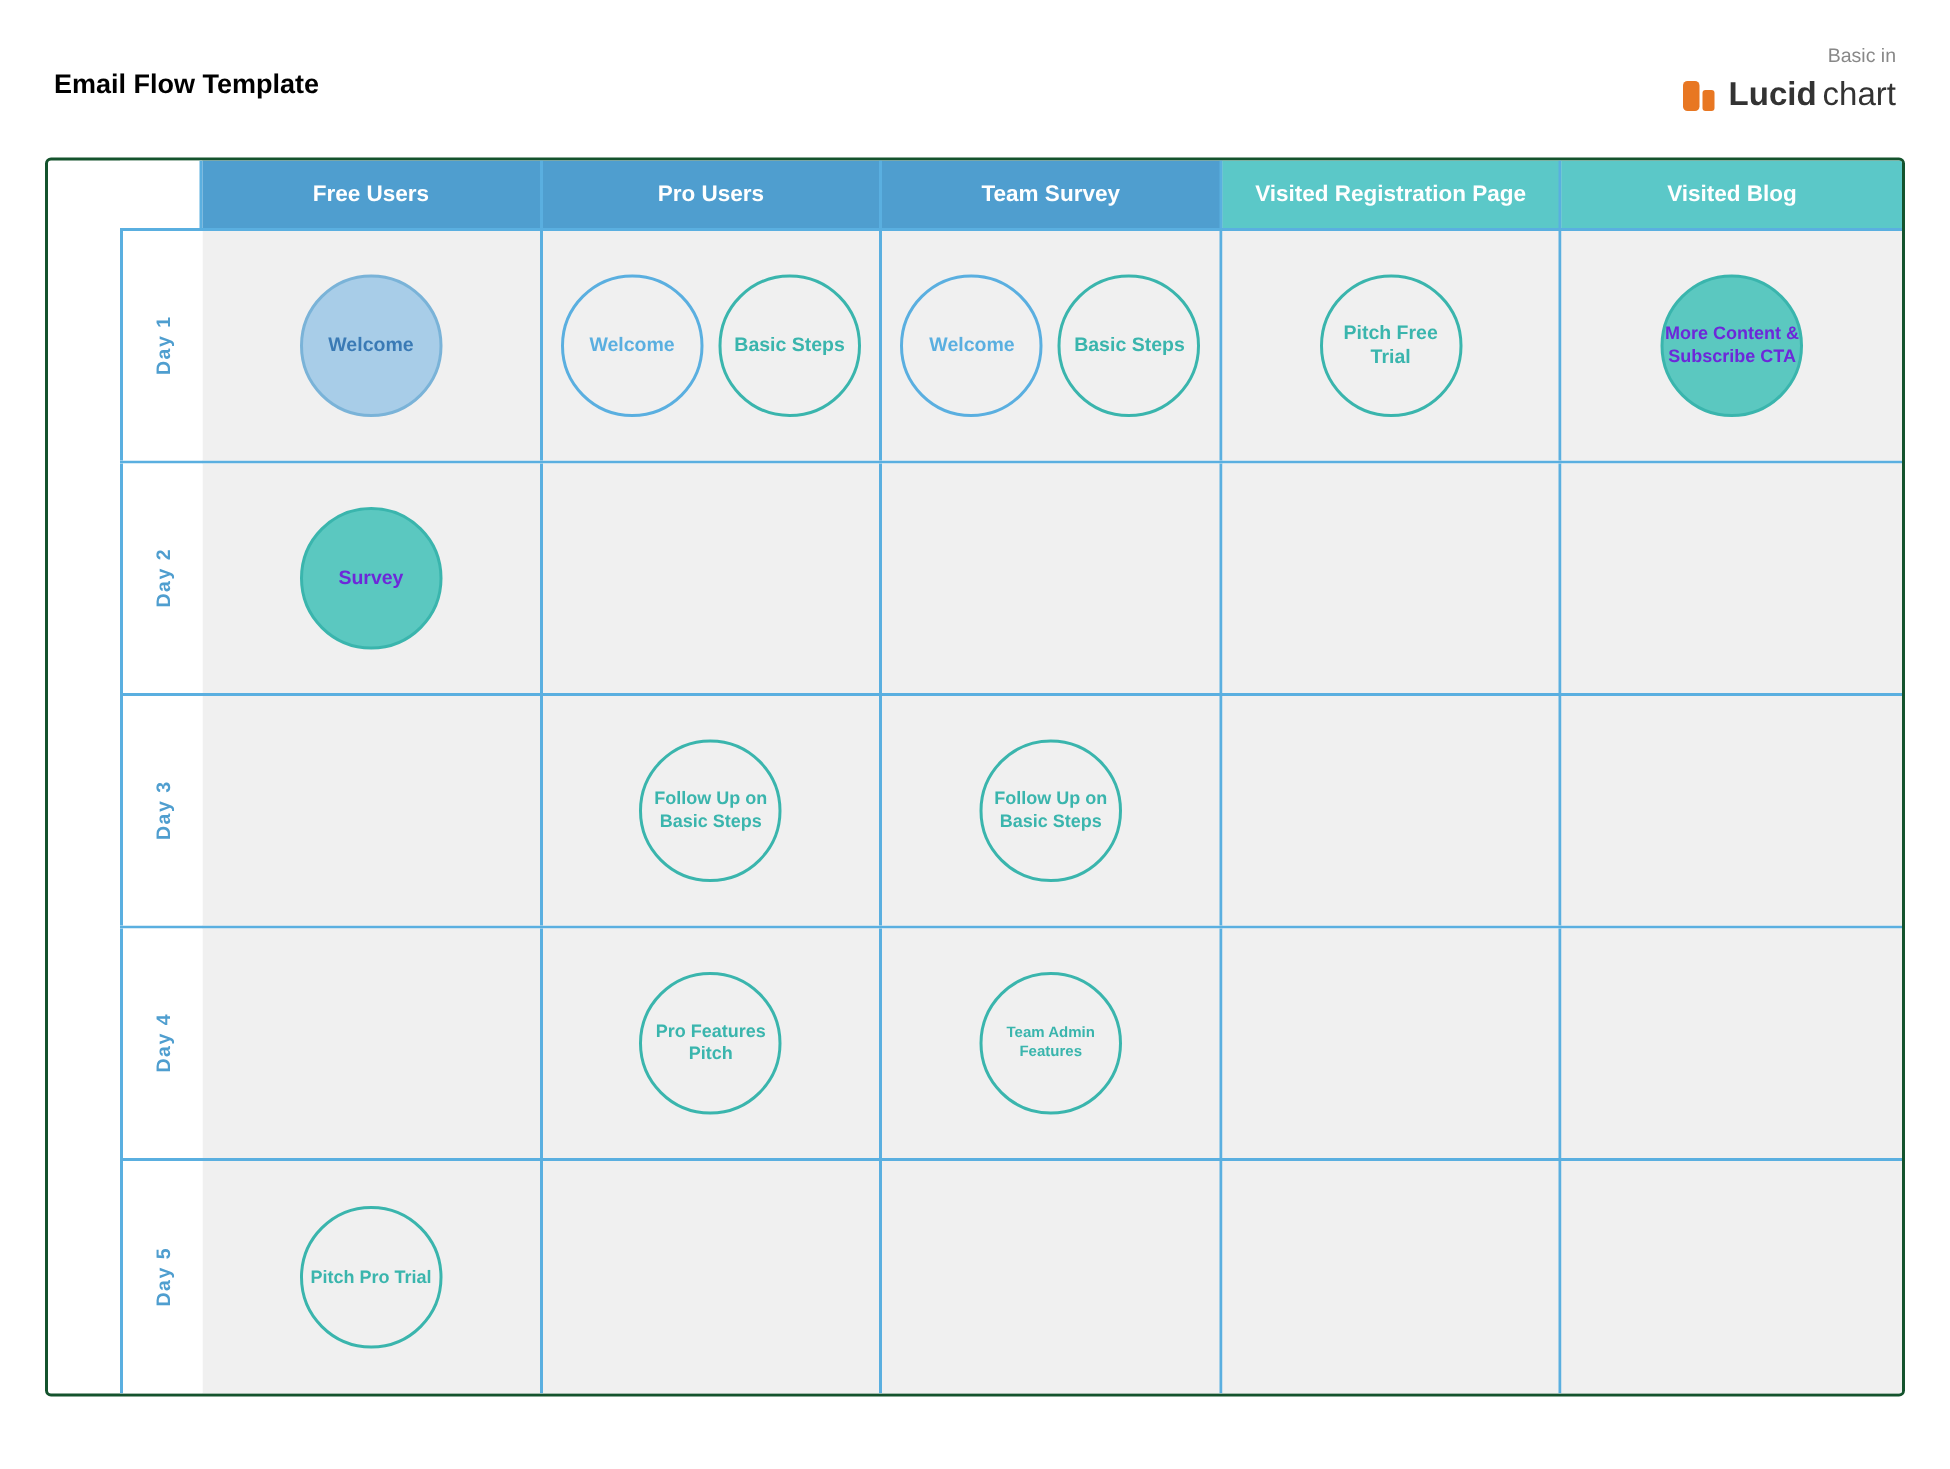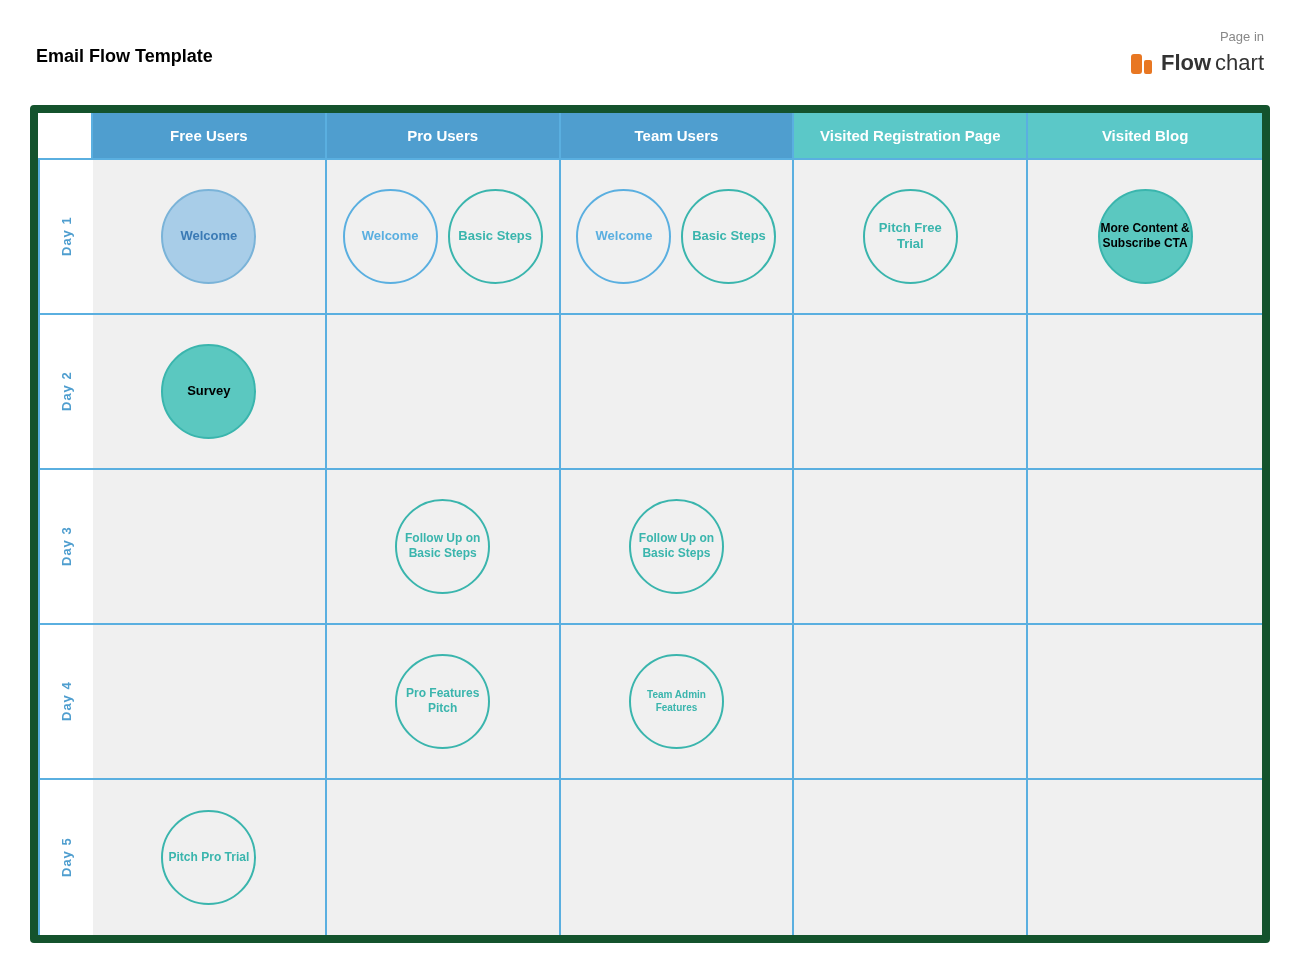--- a/index.html
+++ b/index.html
@@ -38,23 +38,24 @@
       align-items: center;
       gap: 4px;
       font-size: 22px;
       font-weight: 400;
       color: #333;
     }
 
     
     .diagram-container {
       margin: 10px 30px 20px 30px;
-      border: 8px solid #14532d;
+      border: 2px solid #14532d;
       border-radius: 4px;
       overflow: hidden;
+      padding-left: 48px;
     }
 
     
     .col-headers {
       display: grid;
       grid-template-columns: 55px repeat(5, 1fr);
       border-bottom: 2px solid #5aafe0;
     }
 
     .col-header-spacer {
@@ -137,61 +138,61 @@
     .circle-blue {
       background: #a8cde8;
       color: #3a7ab5;
       width: 95px;
       height: 95px;
       border: 2.5px solid #7ab3d8;
     }
 
     .circle-teal {
       background: #5bc8c0;
-      color: #000000;
+      color: #6d28d9;
       width: 95px;
       height: 95px;
       border: 2.5px solid #3ab5ad;
     }
 
     .circle-teal-outline {
       background: transparent;
       color: #3ab5ad;
       width: 95px;
       height: 95px;
       border: 2.5px solid #3ab5ad;
     }
   </style>
 </head>
 <body>
 
 <div class="header">
   <div class="page-title">Email Flow Template</div>
   <div class="logo-area">
-    <div style="font-size:13px;color:#888;margin-bottom:2px;">Page in</div>
+    <div style="font-size:13px;color:#888;margin-bottom:2px;">Basic in</div>
     <div class="lucid-logo">
       <span style="display:inline-flex;align-items:center;margin-right:2px;">
         <svg width="28" height="28" viewBox="0 0 28 28" fill="none" xmlns="http://www.w3.org/2000/svg">
           <rect x="4" y="4" width="11" height="20" rx="3" fill="#e87722"></rect>
           <rect x="17" y="10" width="8" height="14" rx="2" fill="#e87722"></rect>
         </svg>
       </span>
-      <span style="font-weight:700;font-size:22px;color:#333;">Flow</span>
+      <span style="font-weight:700;font-size:22px;color:#333;">Lucid</span>
         <span style="font-weight:400;font-size:22px;color:#333;">chart</span>
     </div>
   </div>
 </div>
 
 <div class="diagram-container">
 
   <div class="col-headers">
     <div class="col-header-spacer"></div>
     <div class="col-header blue-dark">Free Users</div>
     <div class="col-header blue-dark">Pro Users</div>
-    <div class="col-header blue-dark">Team Users</div>
+    <div class="col-header blue-dark">Team Survey</div>
     <div class="col-header teal-header">Visited  Registration Page</div>
     <div class="col-header teal-header">Visited Blog</div>
   </div>
 
   <div class="day-row">
     <div class="day-label-cell">
       <span class="day-label-text">Day 1</span>
     </div>
     <div class="day-cell">
       <div class="circle circle-blue">Welcome</div>

